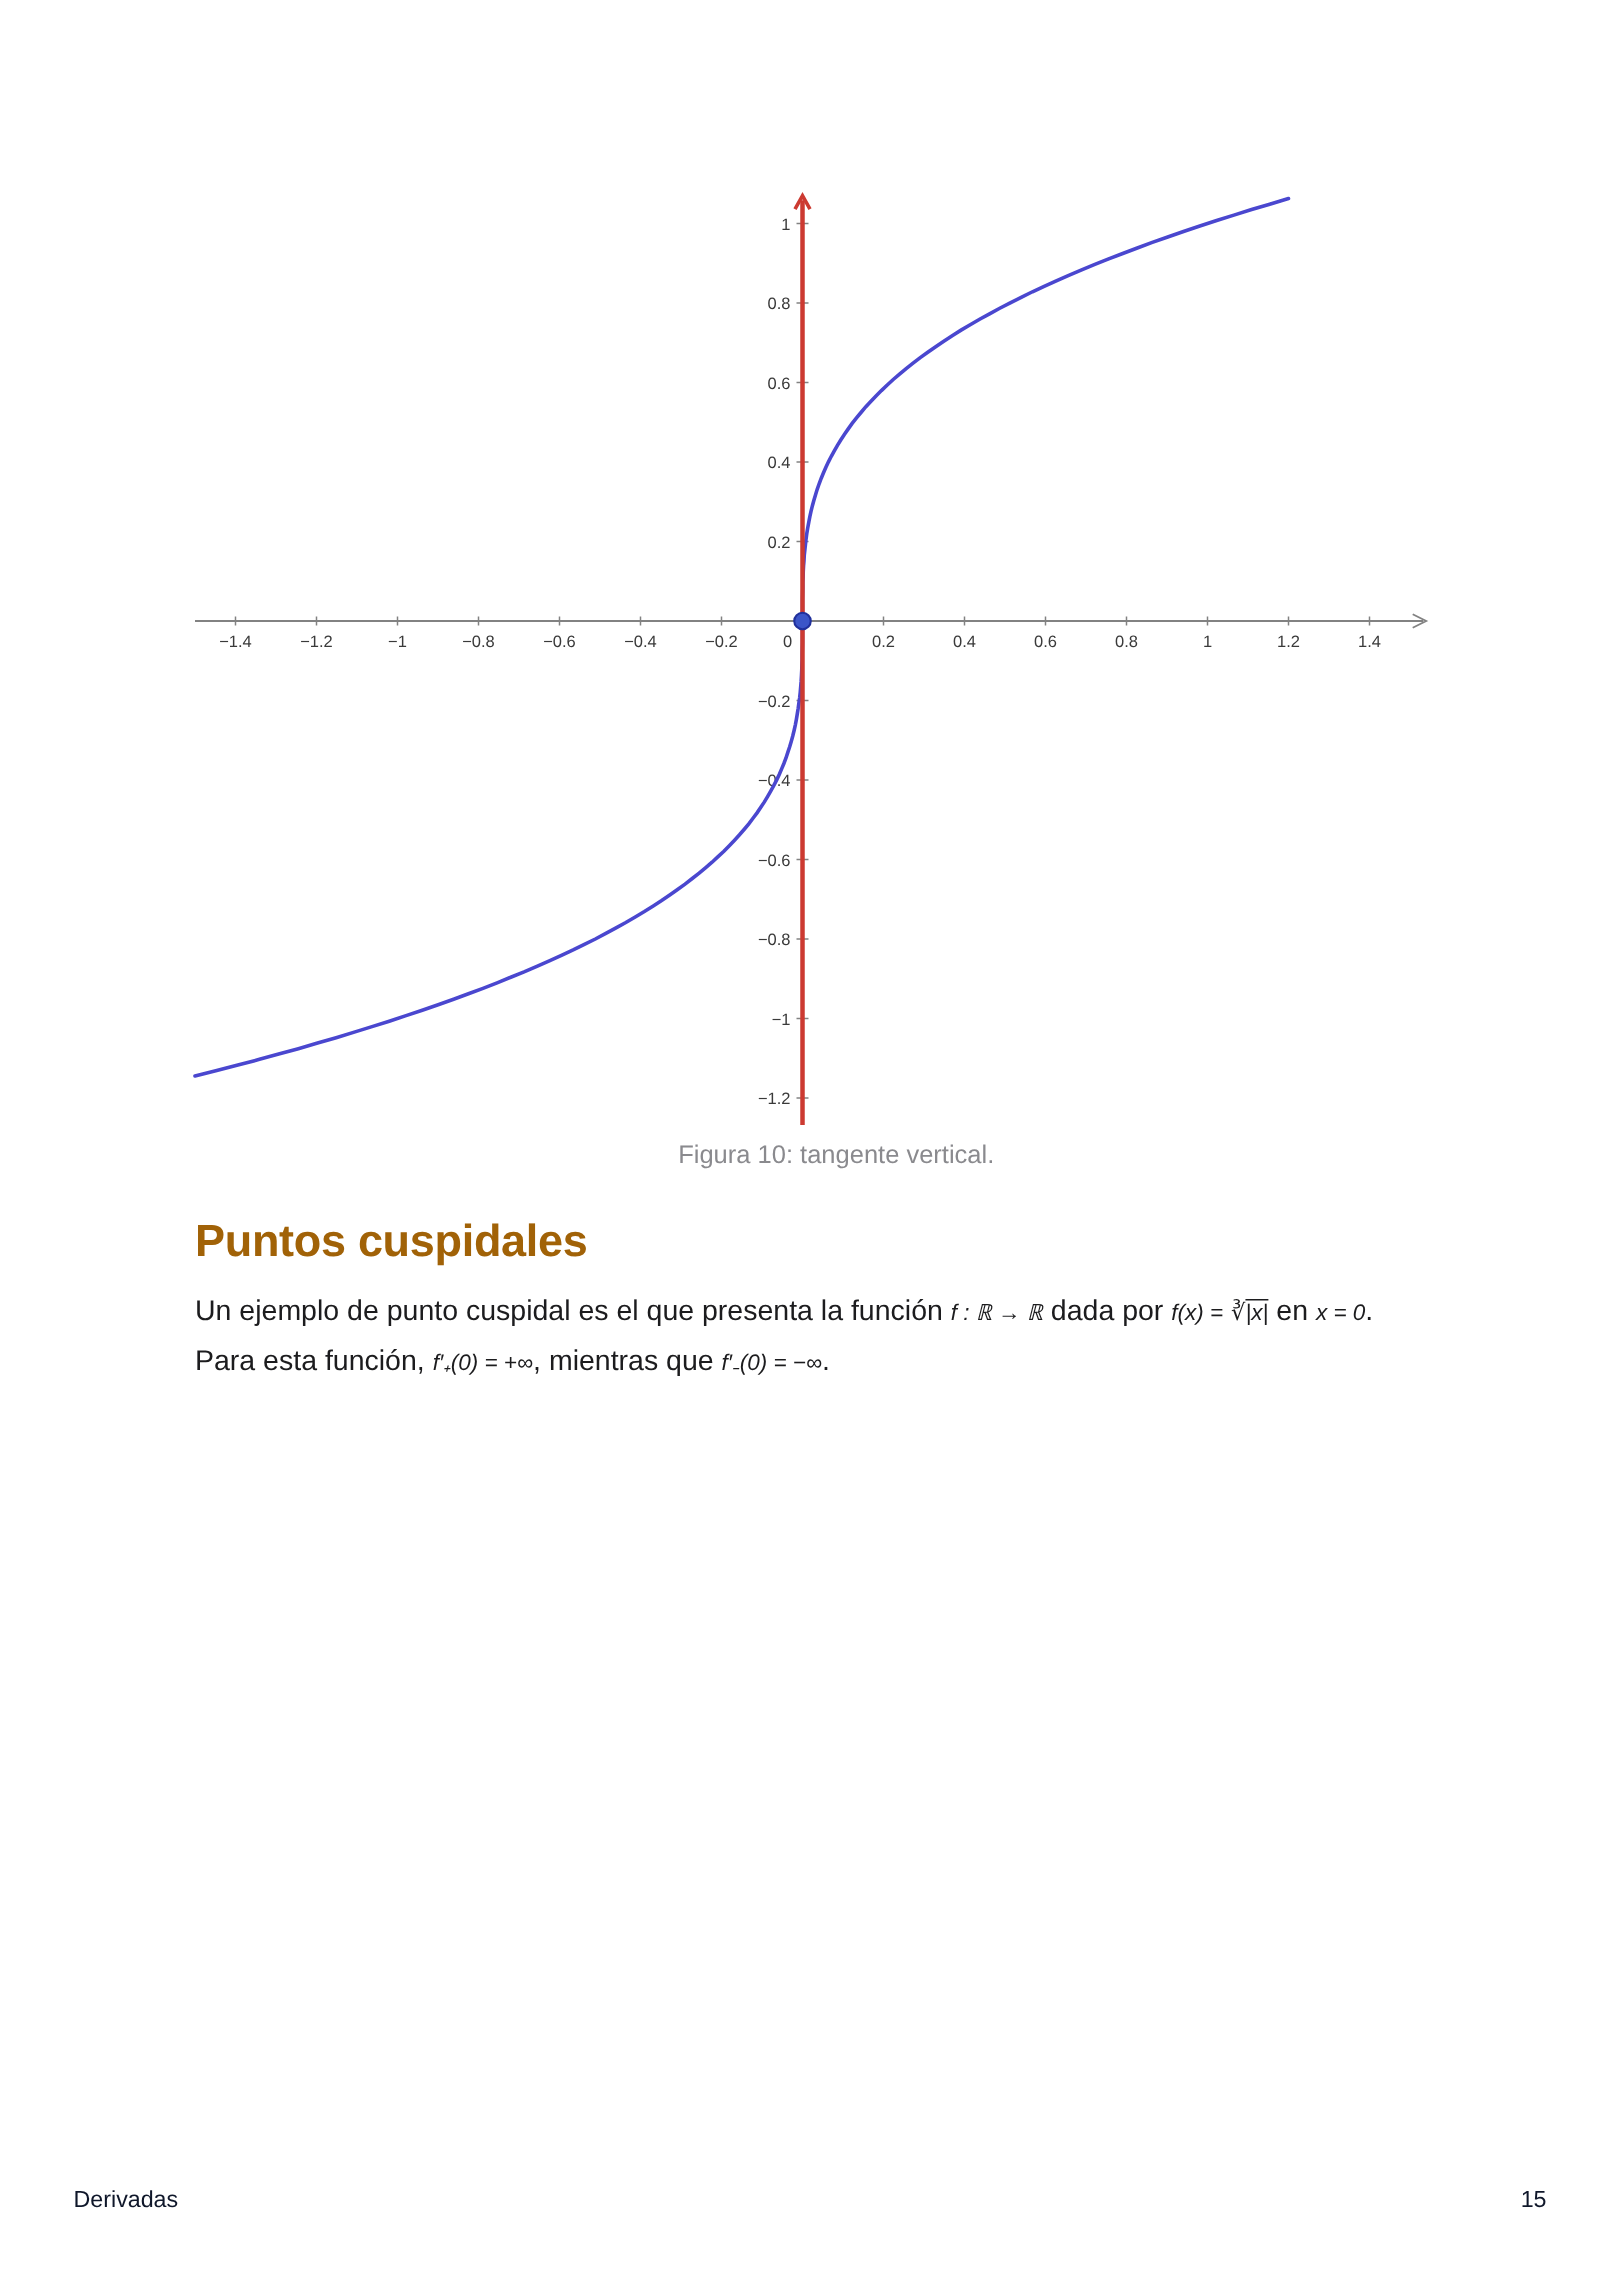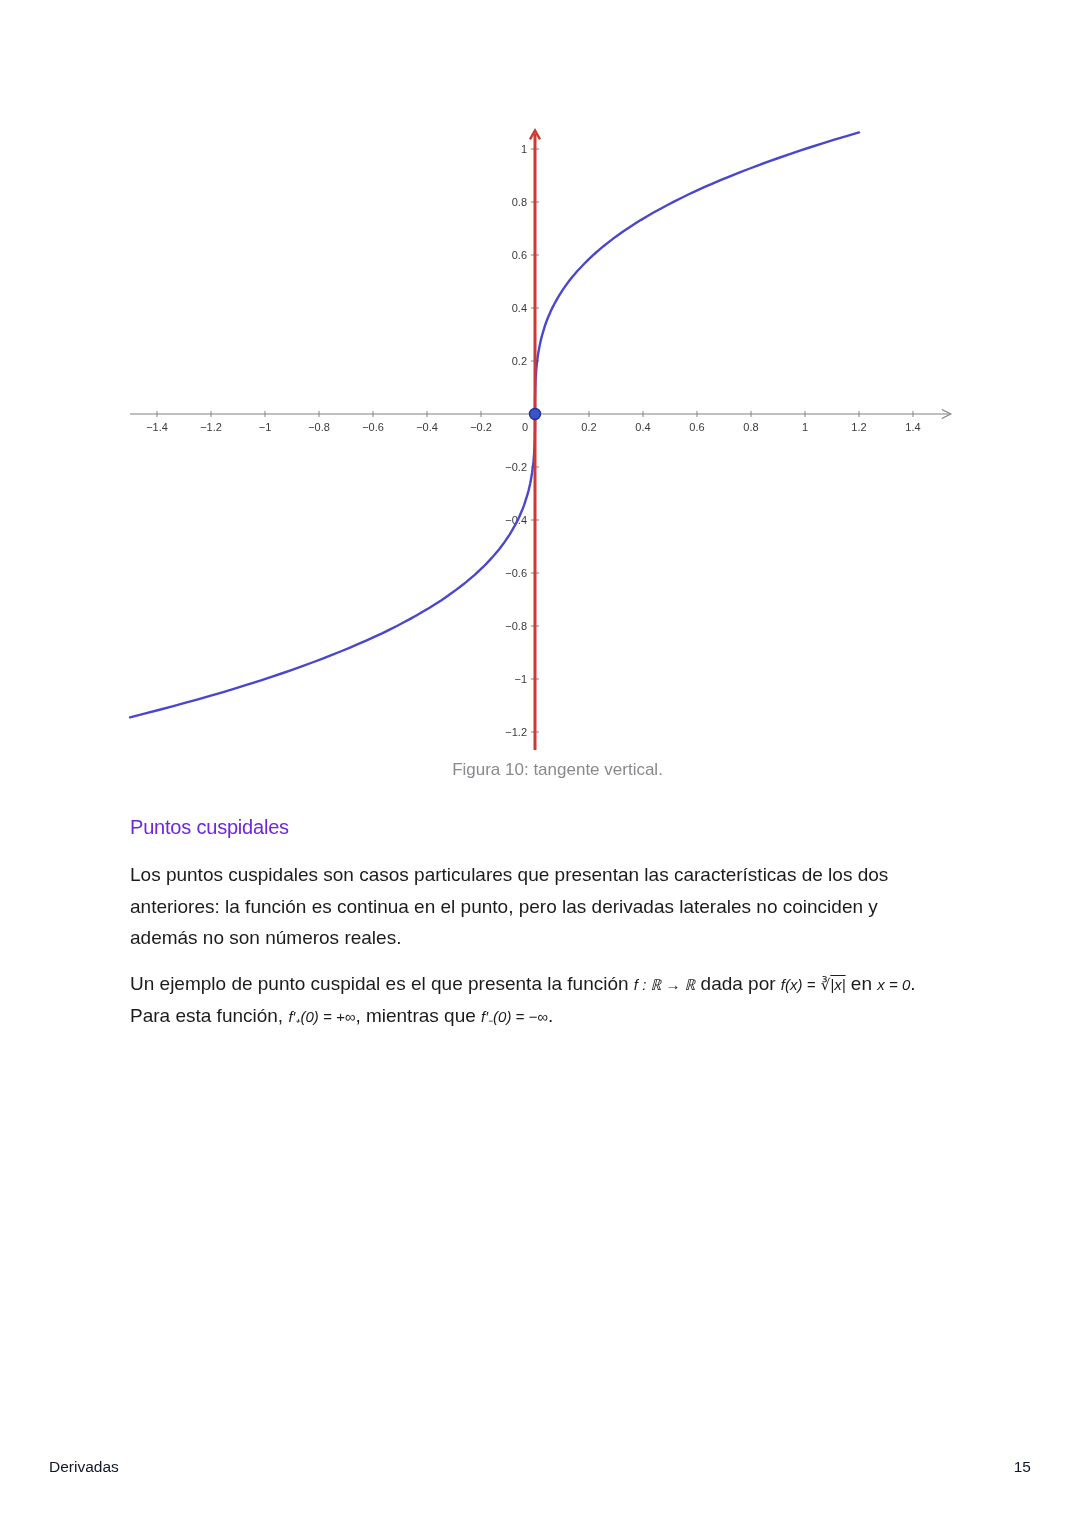--- a/index.html
+++ b/index.html
@@ -23,23 +23,23 @@
   .figcaption {
     text-align: center;
     color: #8a8a8e;
     font-size: 17px;
     line-height: 20px;
     margin-top: 8px;
     padding-left: 35px;
   }
   .content { padding: 0 130px; }
   h1.section-title {
-    font-size: 20px;
-    font-weight: 400;
-    color: #6d28d9;
+    font-size: 30px;
+    font-weight: 700;
+    color: #a16207;
     letter-spacing: -0.2px;
     margin: 30px 0 0 0;
     line-height: 35px;
   }
   p.body-par {
     font-size: 19px;
     line-height: 31.5px;
     margin: 14px 0 0 0;
     color: #1c1c1e;
   }
@@ -126,21 +126,20 @@
         <line x1="535" y1="750.02" x2="535" y2="133.45" stroke="#cc3a31" stroke-width="3"></line>
         <path d="M 530 139.45 L 535 130.45 L 540 139.45" fill="none" stroke="#cc3a31" stroke-width="2.4"></path>
         <circle cx="535" cy="414" r="5.5" fill="#3b55c8" stroke="#20309c" stroke-width="1.4"></circle>
       </svg>
     <figcaption class="figcaption">Figura 10: tangente vertical.</figcaption>
   </figure>
 
   <section class="content">
     <h1 class="section-title">Puntos cuspidales</h1>
 
-    <p class="body-par">Los puntos cuspidales son casos particulares que presentan las características de los dos anteriores: la función es continua en el punto, pero las derivadas laterales no coinciden y además no son números reales.</p>
 
     <p class="body-par"><span>Un ejemplo de punto cuspidal es el que presenta la función </span><span class="math">f : ℝ → ℝ</span><span> dada por </span><span class="math">f(x) =</span><span> </span><span class="math radical">∛</span><span class="math radicand">|x|</span><span> en </span><span class="math">x = 0</span><span>. Para esta función, </span><span class="math">f′₊(0) = +∞</span><span>, mientras que </span><span class="math">f′₋(0) = −∞</span><span>.</span></p>
   </section>
 
   <footer class="page-footer">
     <span>Derivadas</span>
     <span>15</span>
   </footer>
 
 </div>

